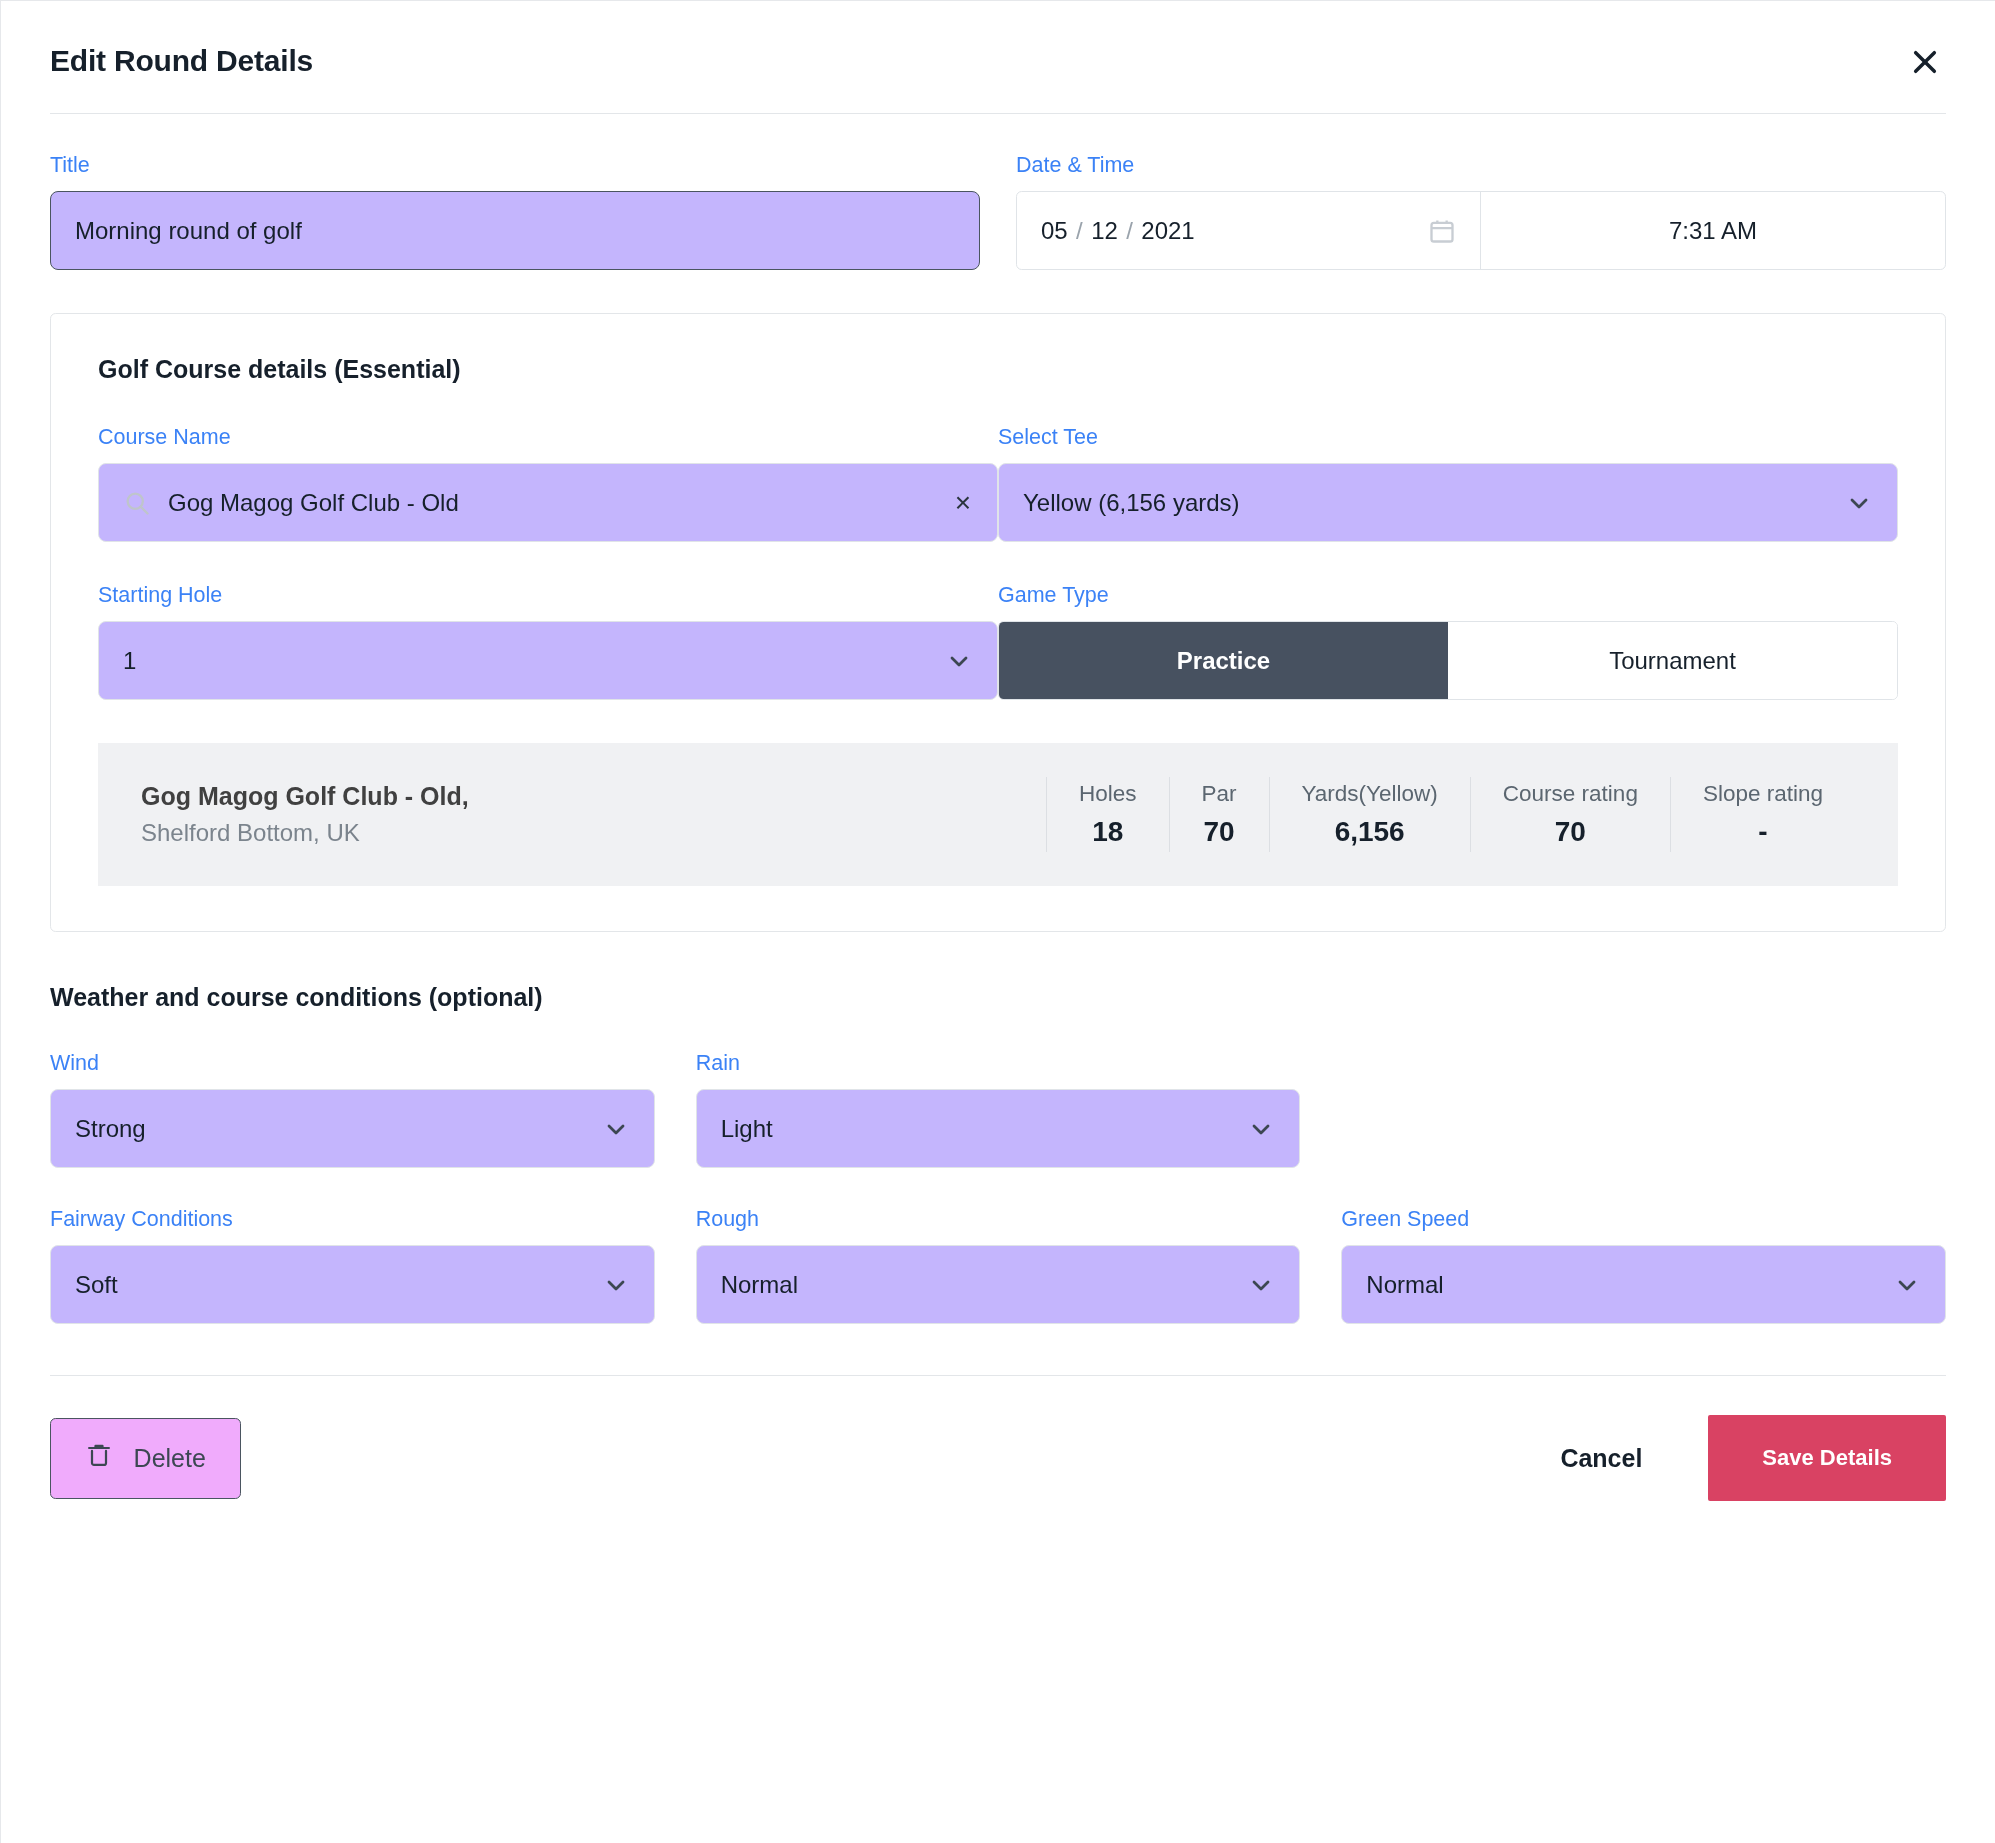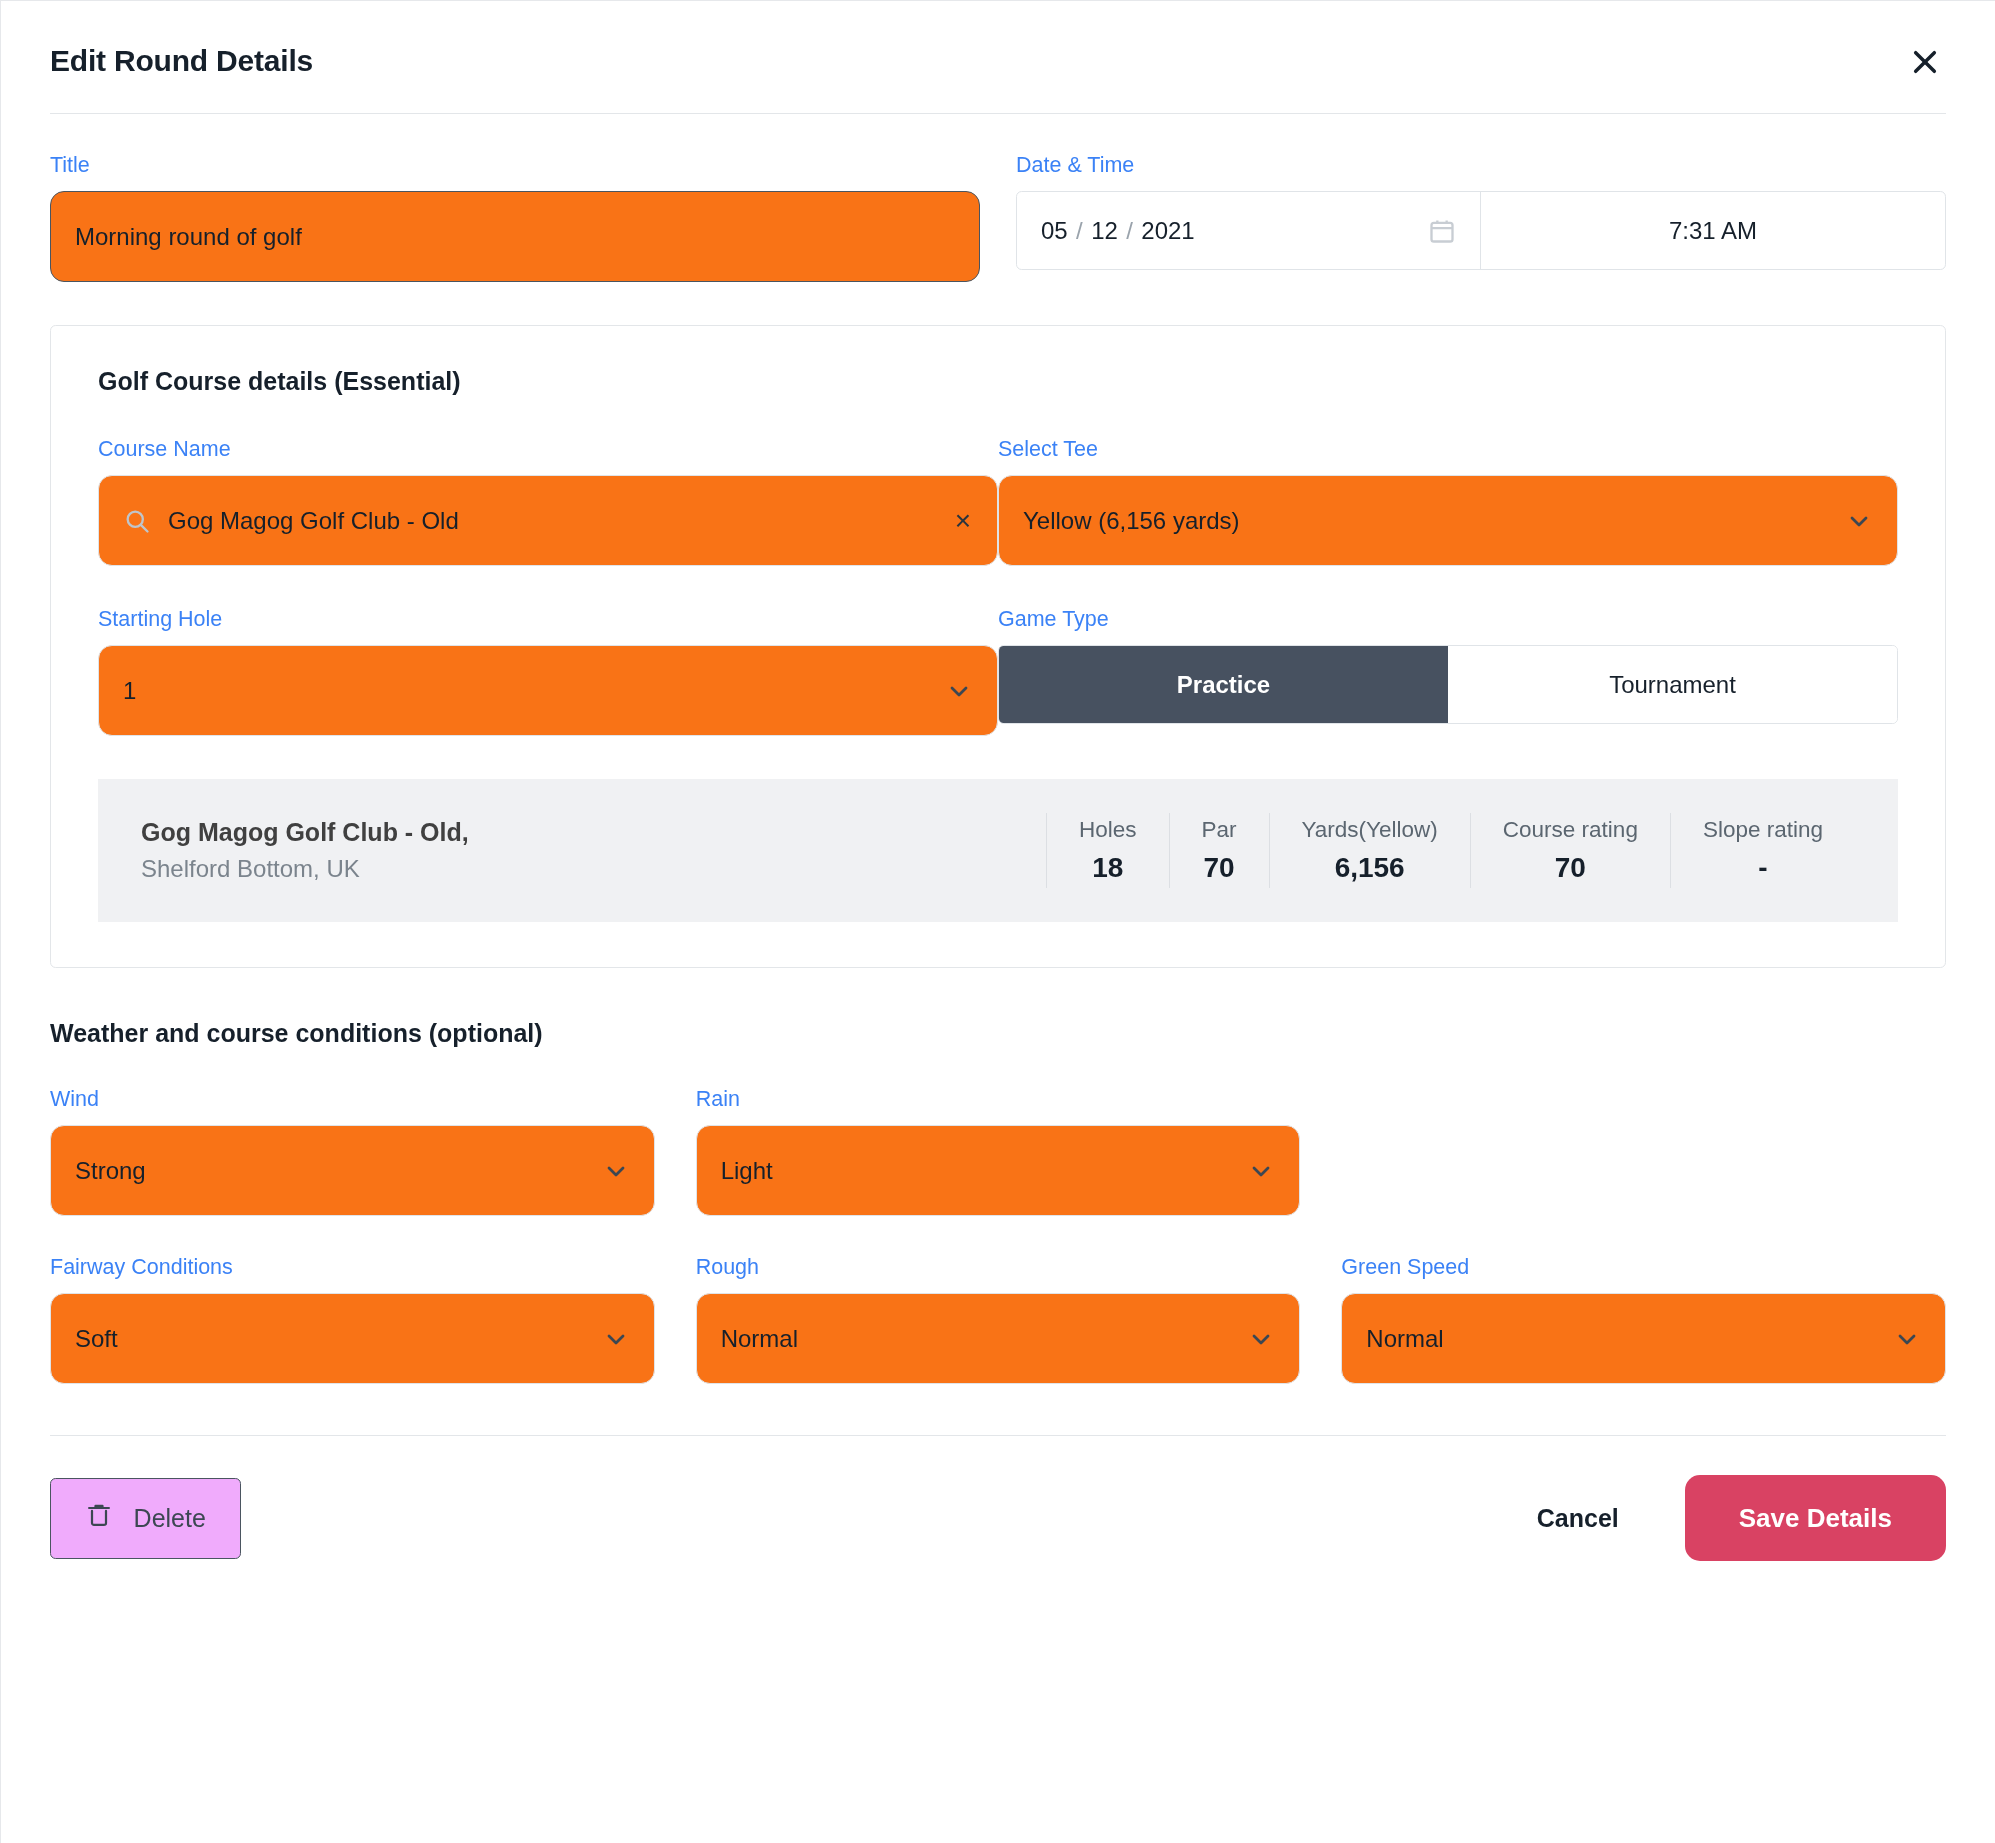--- a/index.html
+++ b/index.html
@@ -48,24 +48,24 @@
   .close-btn svg { display: block; }
 
   
   .field-label {
     font-size: 21.5px;
     color: #3b82f6;
     margin-bottom: 13px;
     display: block;
   }
   .control {
-    height: 91px;
+    height: 79px;
     border: 1.9px solid #e0e4e8;
-    border-radius: 14px;
-    background: #f97316;
+    border-radius: 8px;
+    background: #c4b5fd;
     display: flex;
     align-items: center;
     padding: 0 24px;
     font-size: 24px;
     color: #16202b;
     width: 100%;
   }
   .control.focused { border: 1.9px solid #4a5560; }
 
   .chev {
@@ -242,22 +242,22 @@
     font-weight: bold;
     color: #16202b;
     cursor: pointer;
     padding: 11.2px 19px;
     font-family: "Liberation Sans", sans-serif;
   }
   .btn-save {
     background: #d94263;
     color: #ffffff;
     border: none;
-    border-radius: 15px;
-    font-size: 26px;
+    border-radius: 2px;
+    font-size: 22px;
     font-weight: bold;
     height: 86px;
     padding: 0 54px;
     cursor: pointer;
     font-family: "Liberation Sans", sans-serif;
   }
 </style>
 </head>
 <body>
 

